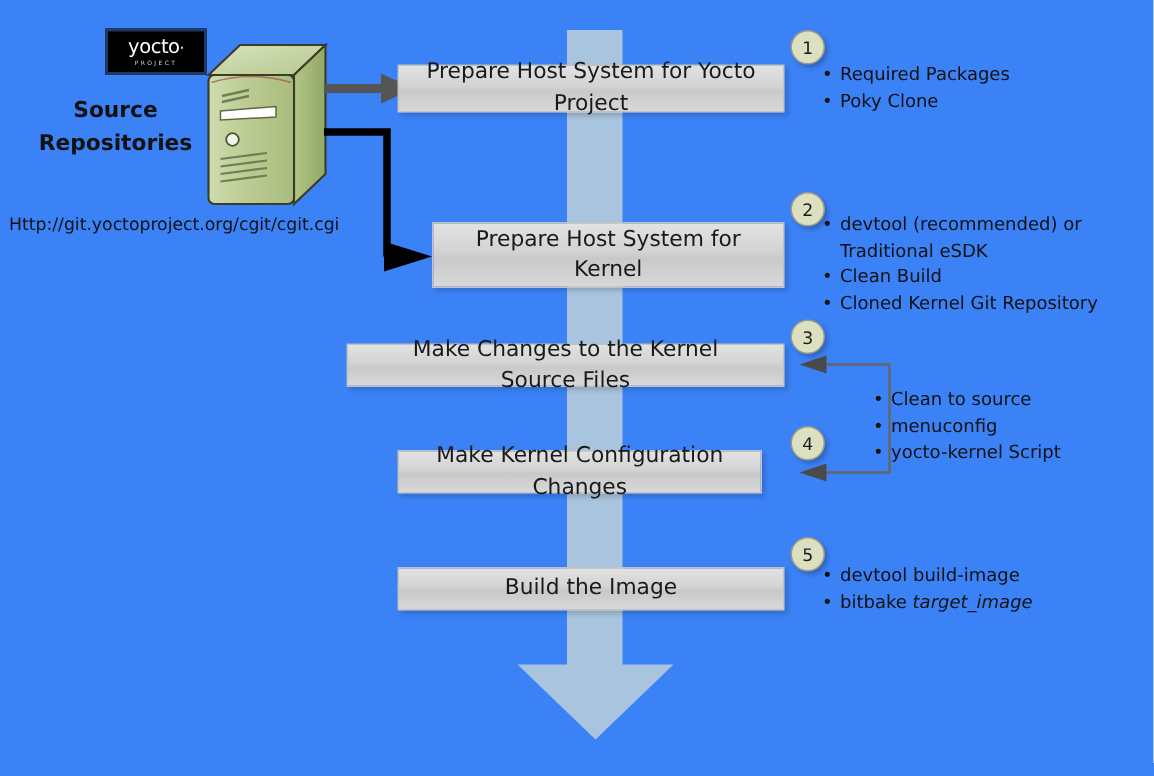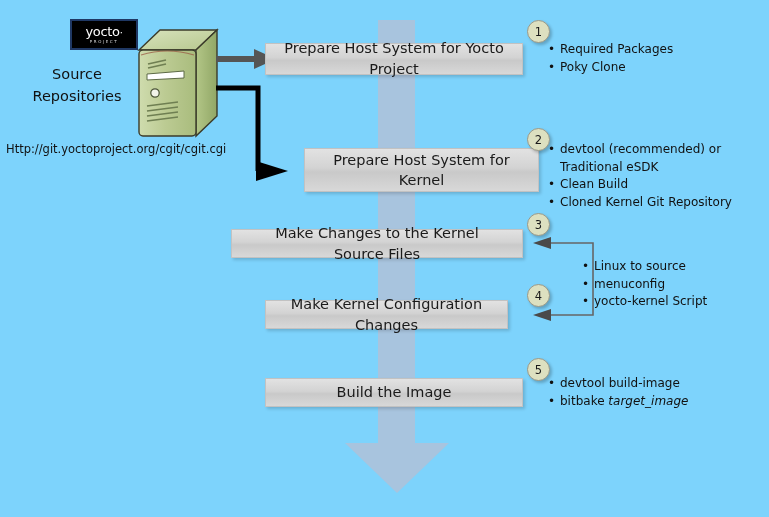--- a/index.html
+++ b/index.html
@@ -7,21 +7,21 @@
     padding: 0;
     background: #ffffff;
   }
   body {
     font-family: "DejaVu Sans", "Liberation Sans", sans-serif;
   }
   #canvas {
     position: relative;
     width: 769px;
     height: 517px;
-    background: #7dd3fc;
+    background: #3b82f6;
     overflow: hidden;
   }
 
   
   .flow-shaft {
     position: absolute;
     left: 378px;
     top: 20px;
     width: 37px;
     height: 424px;
@@ -69,21 +69,21 @@
   }
 
   
   .src-label {
     position: absolute;
     left: 16px;
     top: 63px;
     width: 122px;
     text-align: center;
     font-size: 14.5px;
-    font-weight: normal;
+    font-weight: bold;
     color: #111111;
     line-height: 22px;
   }
   .src-url {
     position: absolute;
     left: 6px;
     top: 142px;
     font-size: 11.5px;
     color: #111111;
     white-space: nowrap;
@@ -236,21 +236,21 @@
     <span>Prepare Host System for Yocto Project</span>
   </div>
   <div class="badge" style="left:527px; top:20px;">
     <span>1</span>
   </div>
   <div class="blist" style="left:548px; top:41px;">
     <div class="bitem">Required Packages</div>
     <div class="bitem">Poky Clone</div>
   </div>
 
-  <div class="pbox" style="left:304px; top:148px; width:235px; height:44px; flex-direction:column; line-height:20px;">
+  <div class="pbox" style="left:288px; top:148px; width:235px; height:44px; flex-direction:column; line-height:20px;">
     <span>Prepare Host System for Kernel</span>
   </div>
   <div class="badge" style="left:527px; top:128px;">
     <span>2</span>
   </div>
   <div class="blist" style="left:548px; top:141px;">
     <div class="bitem">devtool (recommended) or</div>
     <div class="cont">Traditional eSDK</div>
     <div class="bitem">Clean Build</div>
     <div class="bitem">Cloned Kernel Git Repository</div>
@@ -264,21 +264,21 @@
   </div>
 
   <div class="pbox" style="left:265px; top:300px; width:243px; height:29px;">
     <span>Make Kernel Configuration Changes</span>
   </div>
   <div class="badge" style="left:527px; top:284px;">
     <span>4</span>
   </div>
 
   <div class="blist" style="left:582px; top:258px;">
-    <div class="bitem">Linux to source</div>
+    <div class="bitem">Clean to source</div>
     <div class="bitem">menuconfig</div>
     <div class="bitem">yocto-kernel Script</div>
   </div>
 
   <div class="pbox" style="left:265px; top:378px; width:258px; height:29px;">
     <span>Build the Image</span>
   </div>
   <div class="badge" style="left:527px; top:358px;">
     <span>5</span>
   </div>

